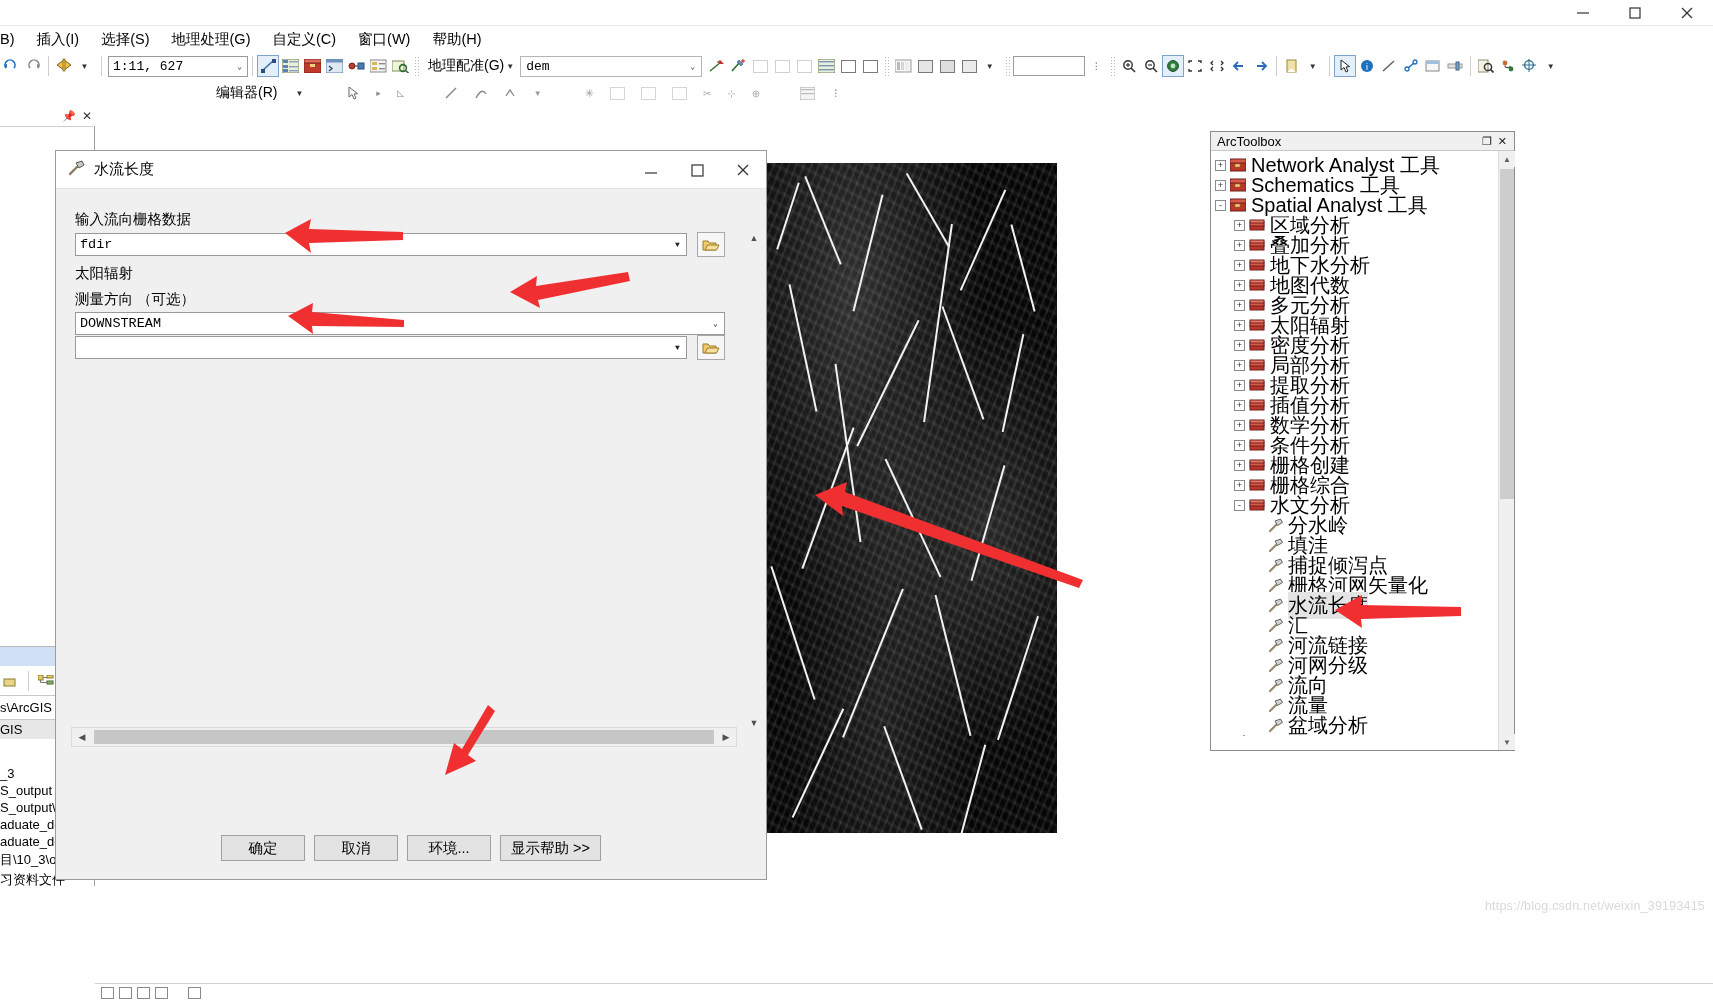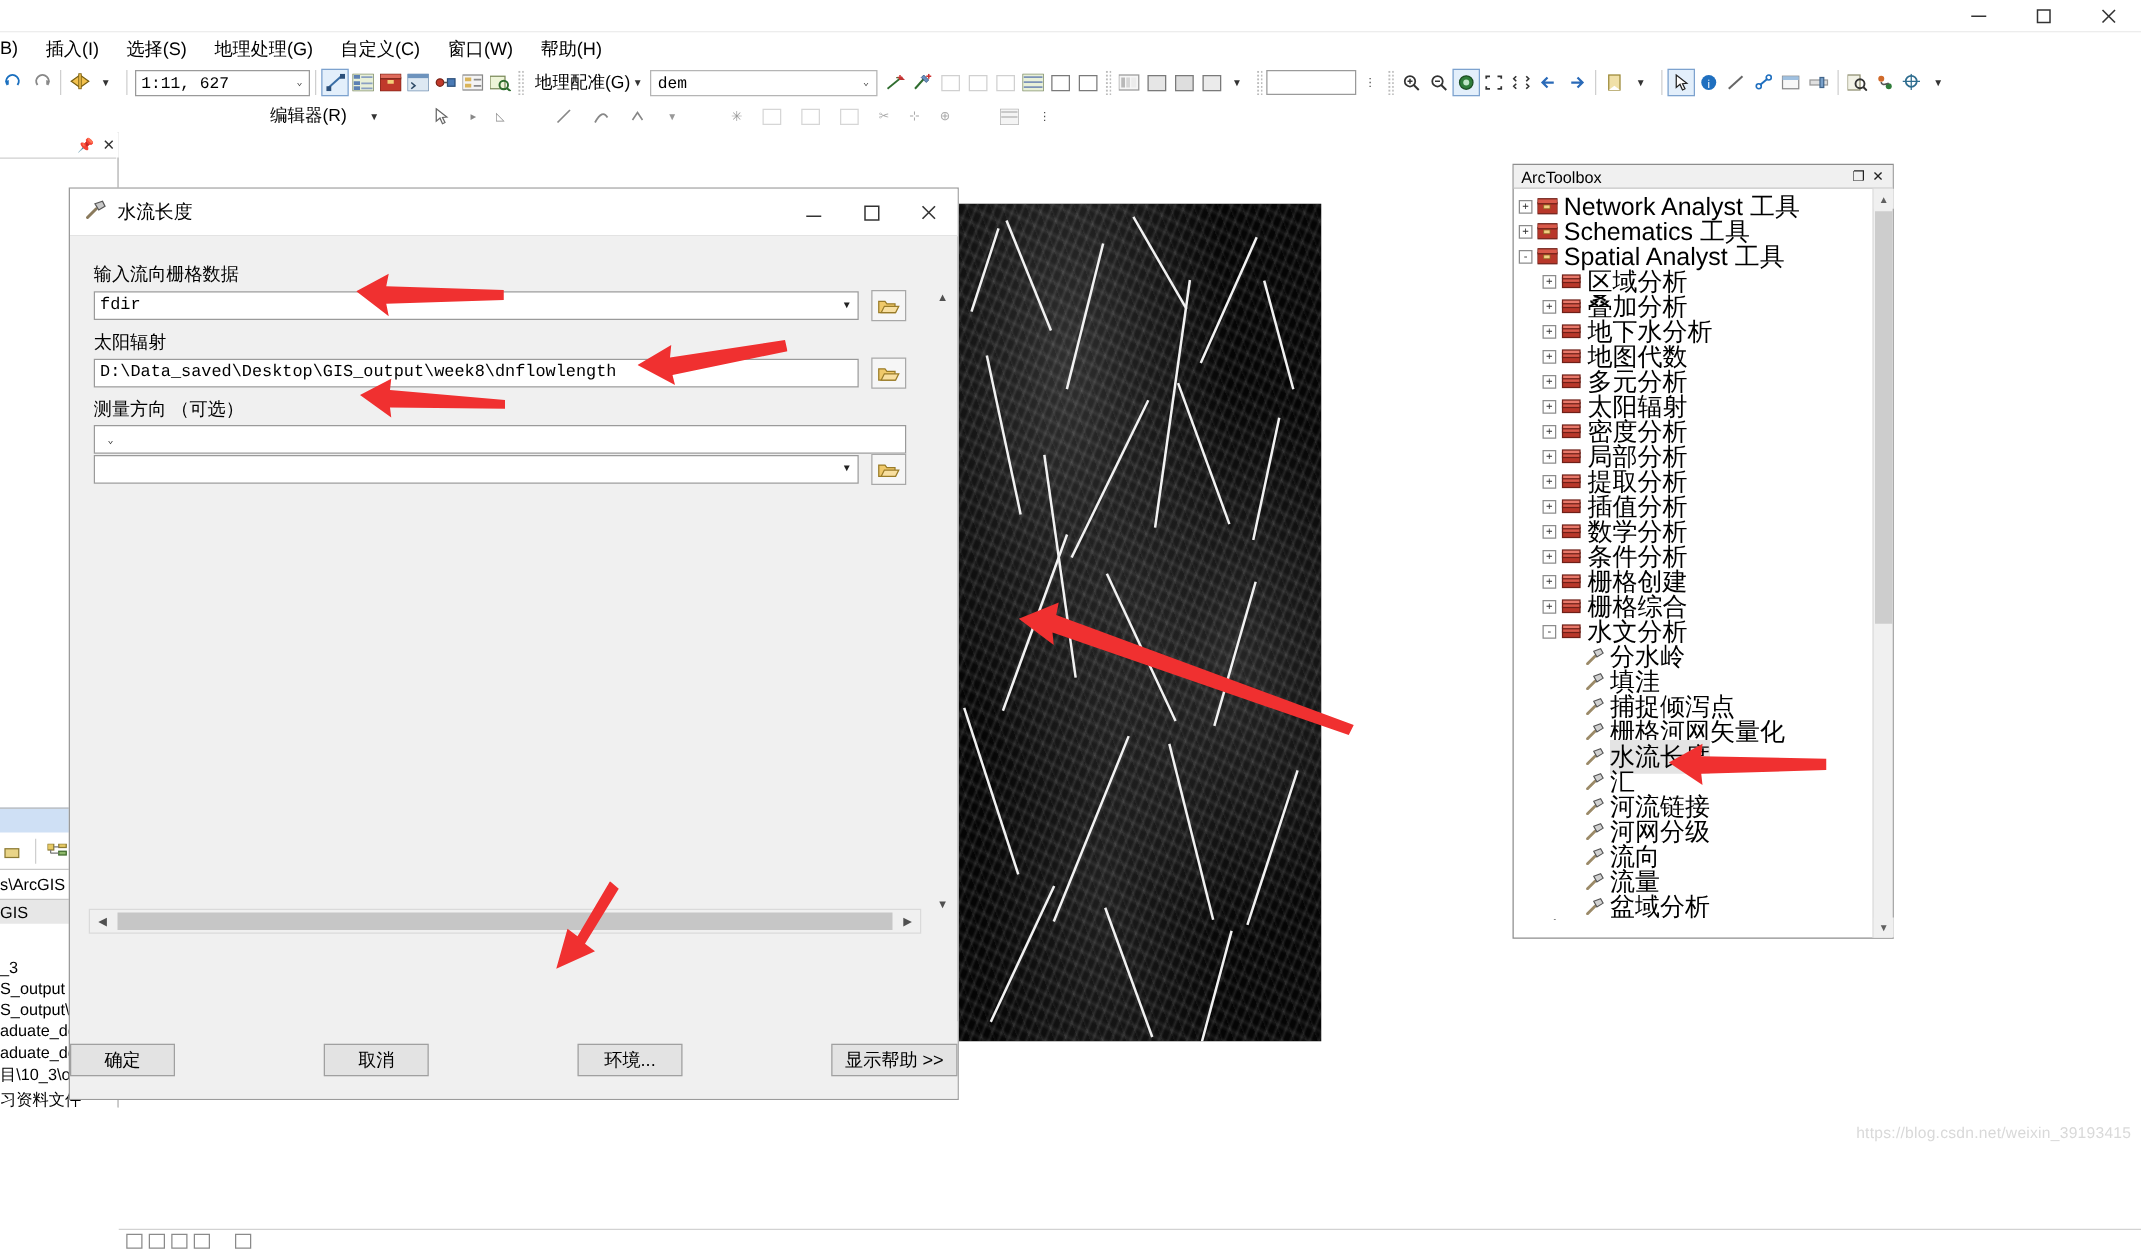--- a/index.html
+++ b/index.html
@@ -191,21 +191,21 @@
   .dlg-vscroll { position: absolute; right: 1px; top: 39px; width: 20px; bottom: 84px; background: #f0f0f0; }
   .vs-btn { width: 20px; height: 20px; display:flex; align-items:center; justify-content:center; font-size:9px; color:#505050;}
   .dlg-hscroll {
     position: absolute; left: 14px; right: 28px; bottom: 70px; height: 20px;
     background: #f0f0f0; display: flex; align-items: center; border:1px solid #dadada;
   }
   .hs-btn { width: 20px; height: 18px; display:flex; align-items:center; justify-content:center; font-size:9px; color:#505050;}
   .hs-track { flex:1; height: 14px; background: #c6c6c6; margin: 0 2px; }
   .dlg-btns {
     position: absolute; left: 0; right: 0; bottom: 0; height: 62px;
-    display: flex; align-items: center; justify-content: space-between; gap: 9px;
+    display: flex; align-items: center; justify-content: center; gap: 9px;
     background: #f0f0f0;
   }
   .dbtn {
     min-width: 84px; height: 26px; border: 1px solid #a0a0a0; background: #e3e3e3;
     display: flex; align-items: center; justify-content: center; font-size: 14.5px; padding: 0 10px;
   }
 
   
   .statusbar {
     position: absolute; left: 95px; bottom: 0; width: 1618px; height: 18px;
@@ -984,35 +984,25 @@
           </div>
           <div class="fld-browse">
             <svg width="18" height="14">
                 <path d="M1 12 L1 3 L6 3 L7.5 5 L14 5 L14 12 Z" fill="#f0c96a" stroke="#9a7c28"></path>
                 <path d="M3 12 L5.5 7 L17 7 L14.5 12 Z" fill="#f8dfa0" stroke="#9a7c28"></path>
               </svg>
           </div>
         </div>
 
         <div class="fld-label">太阳辐射</div>
-        <div class="fld-row">
-          <div class="fld-input">
-            <span class="v">D:\Data_saved\Desktop\GIS_output\week8\dnflowlength</span>
-          </div>
-          <div class="fld-browse">
-            <svg width="18" height="14">
-                <path d="M1 12 L1 3 L6 3 L7.5 5 L14 5 L14 12 Z" fill="#f0c96a" stroke="#9a7c28"></path>
-                <path d="M3 12 L5.5 7 L17 7 L14.5 12 Z" fill="#f8dfa0" stroke="#9a7c28"></path>
-              </svg>
-          </div>
-        </div>
 
         <div class="fld-label">测量方向 （可选）</div>
         <div class="fld-row">
           <div class="fld-input">
+            <span class="v">DOWNSTREAM</span>
             <span class="fld-drop">⌄</span>
           </div>
         </div>
 
         <div class="fld-row">
           <div class="fld-input">
             <span class="v"></span>
             <span class="fld-drop">▼</span>
           </div>
           <div class="fld-browse">

